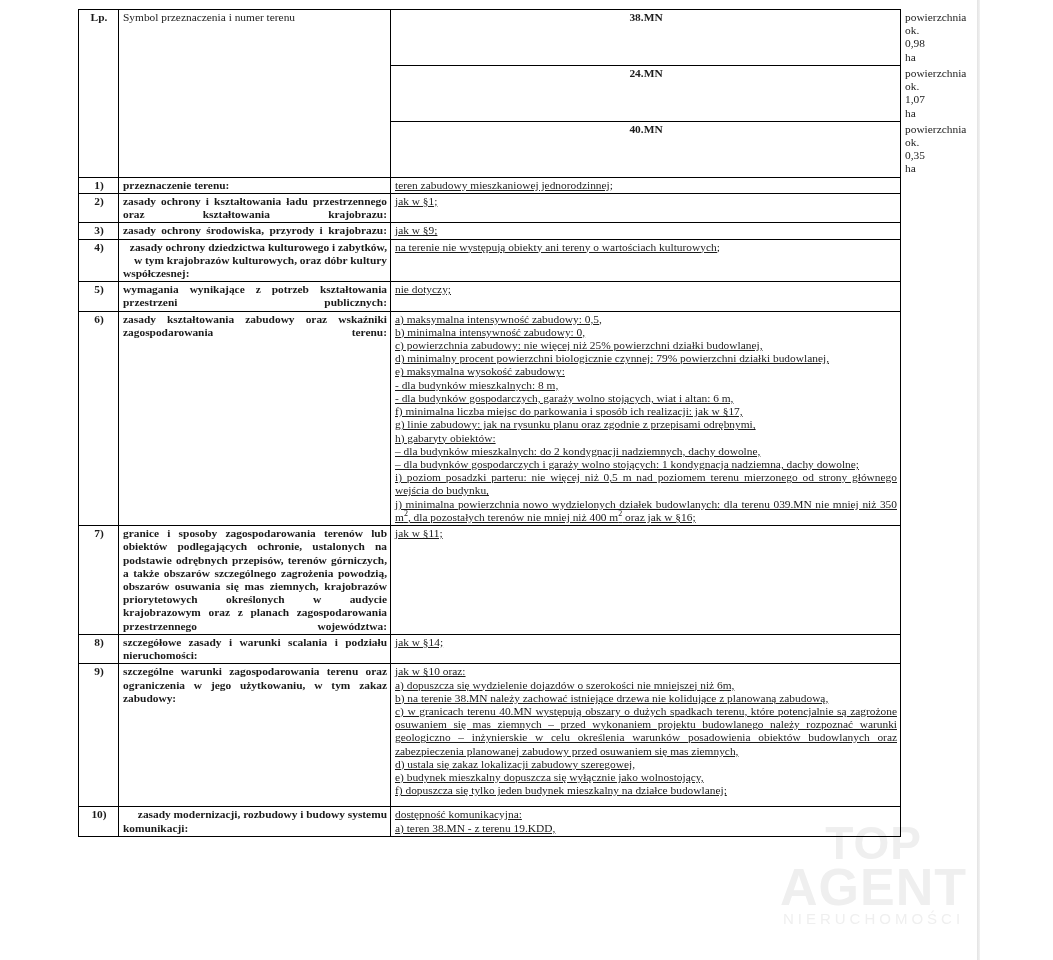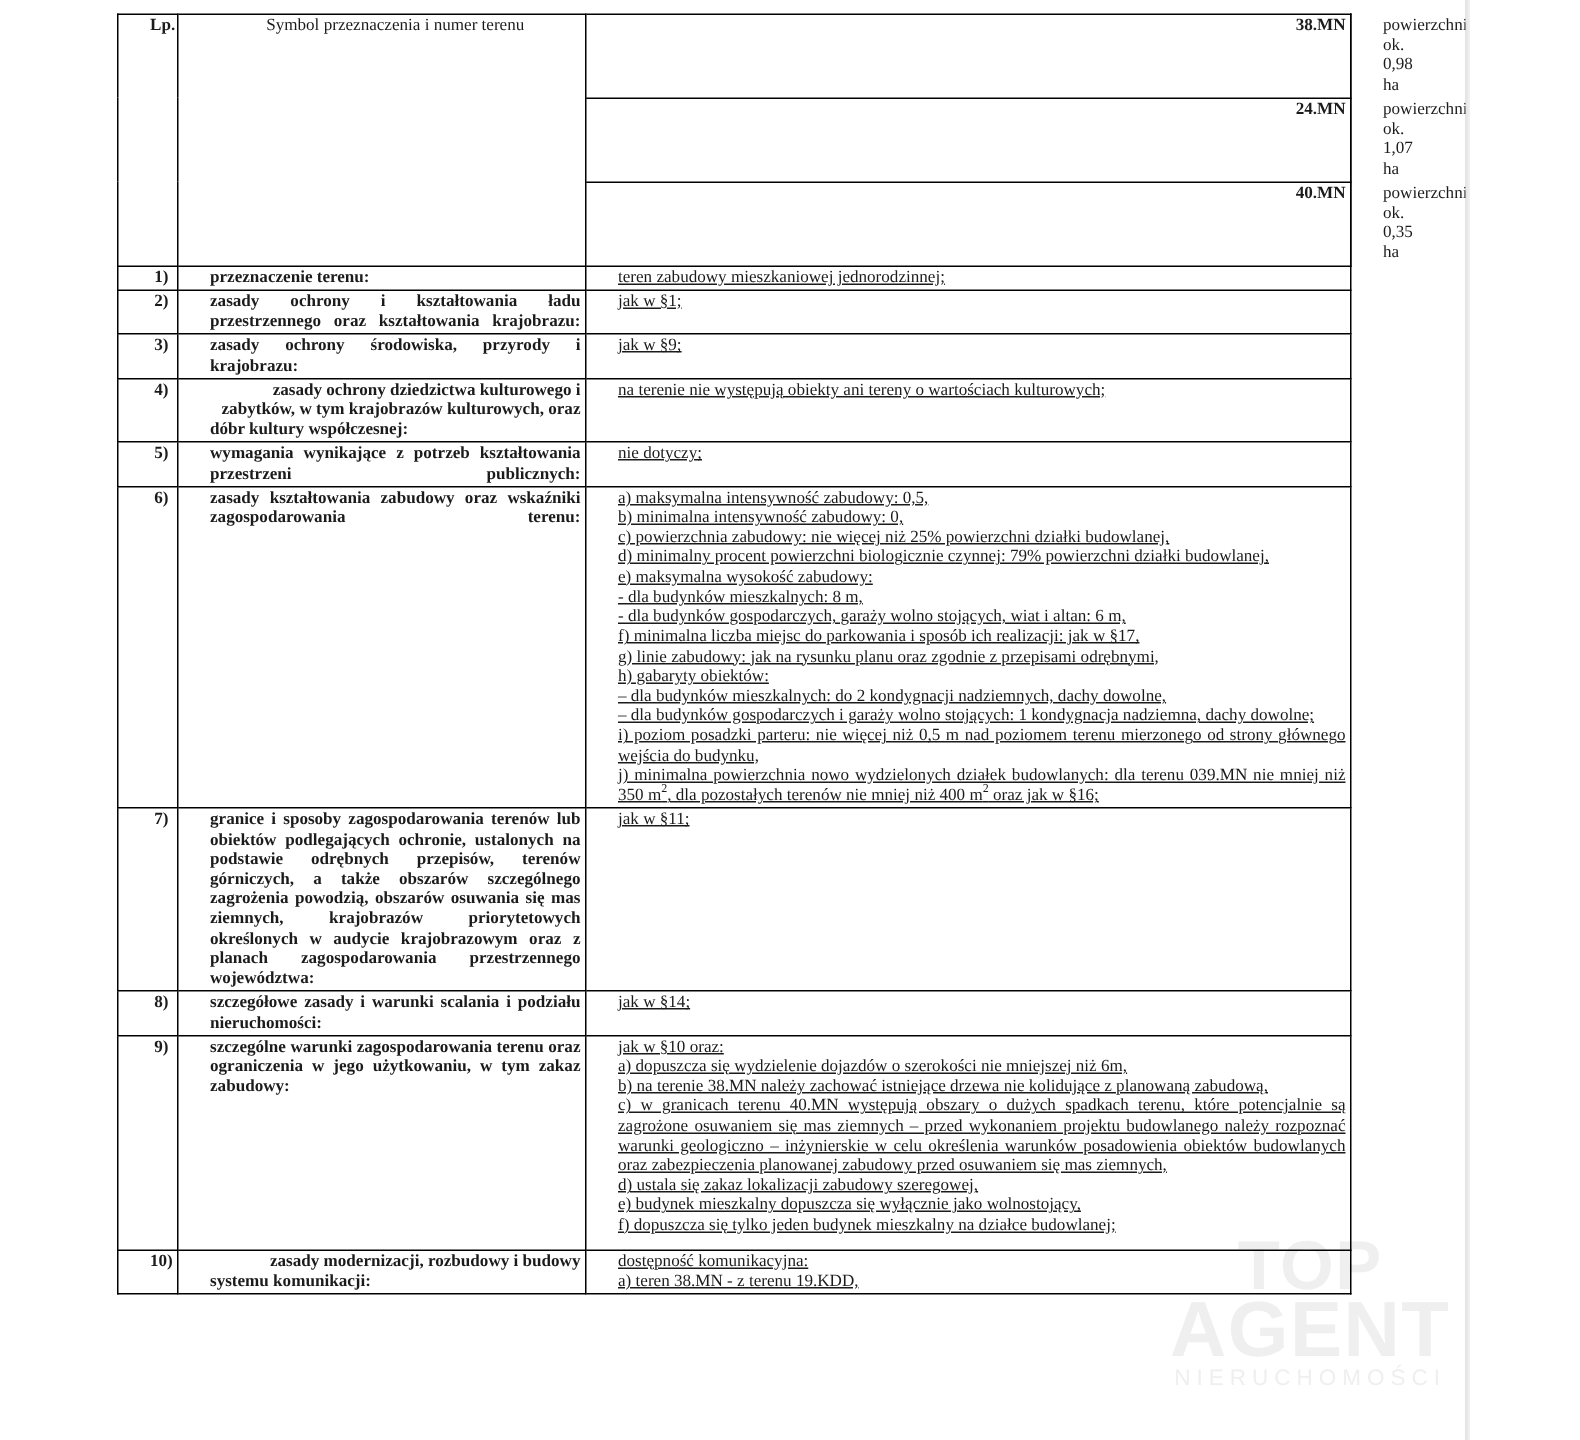--- a/index.html
+++ b/index.html
@@ -61,21 +61,21 @@
     left: 78px;
     top: 9px;
     width: 822px;
     border-collapse: collapse;
     table-layout: fixed;
     z-index: 2;
   }
   table.plan td {
     border: 1px solid #000;
     vertical-align: top;
-    padding: 1px 3px 1px 21px;
+    padding: 1px 3px 1px 4px;
     font-size: 11.4px;
     line-height: 1.16;
     color: #1b1b1b;
   }
   col.c-lp { width: 40px; }
   col.c-name { width: 272px; }
   col.c-val { width: 510px; }
 
   td.lp {
     text-align: center;
@@ -83,28 +83,27 @@
     font-size: 11.4px;
     padding-top: 1px;
   }
   td.hdr-lp {
     text-align: center;
     vertical-align: middle;
     font-weight: bold;
     font-size: 12px;
   }
   td.hdr-sym {
-    text-align: center;
     vertical-align: middle;
     font-size: 12.3px;
     line-height: 1.25;
     padding: 4px 8px;
   }
   td.sym-code {
-    text-align: right;
+    text-align: center;
     vertical-align: middle;
     font-weight: bold;
     font-size: 17px;
     padding: 3px;
   }
   td.area {
     text-align: center;
     vertical-align: middle;
     font-size: 11.7px;
   }

